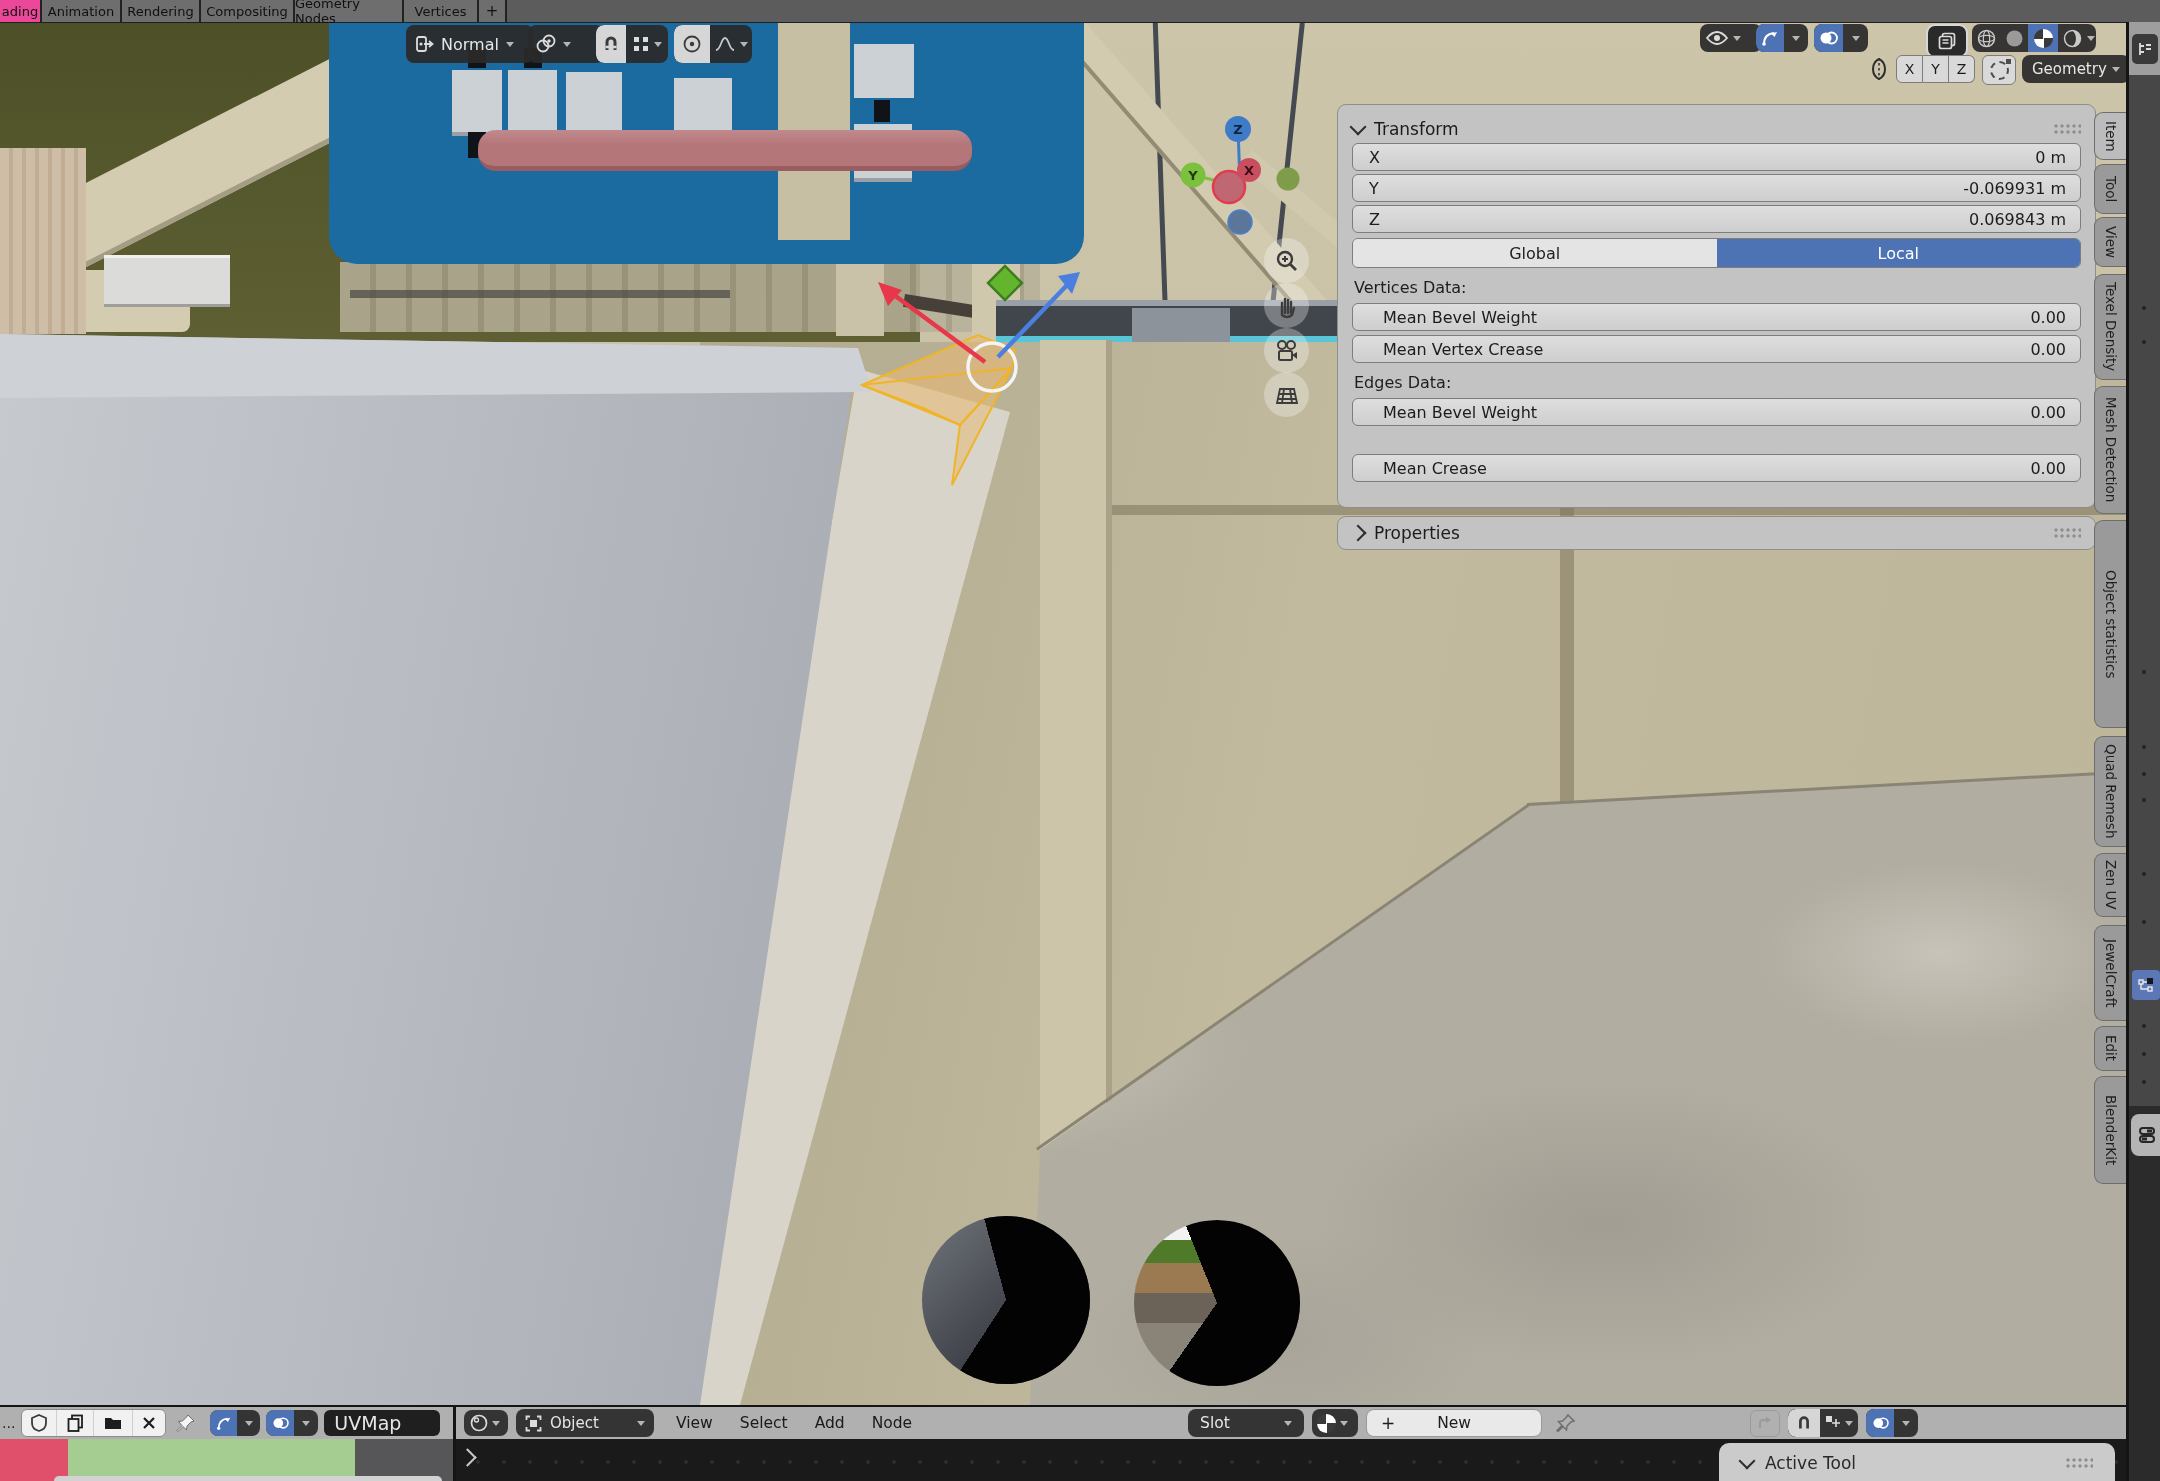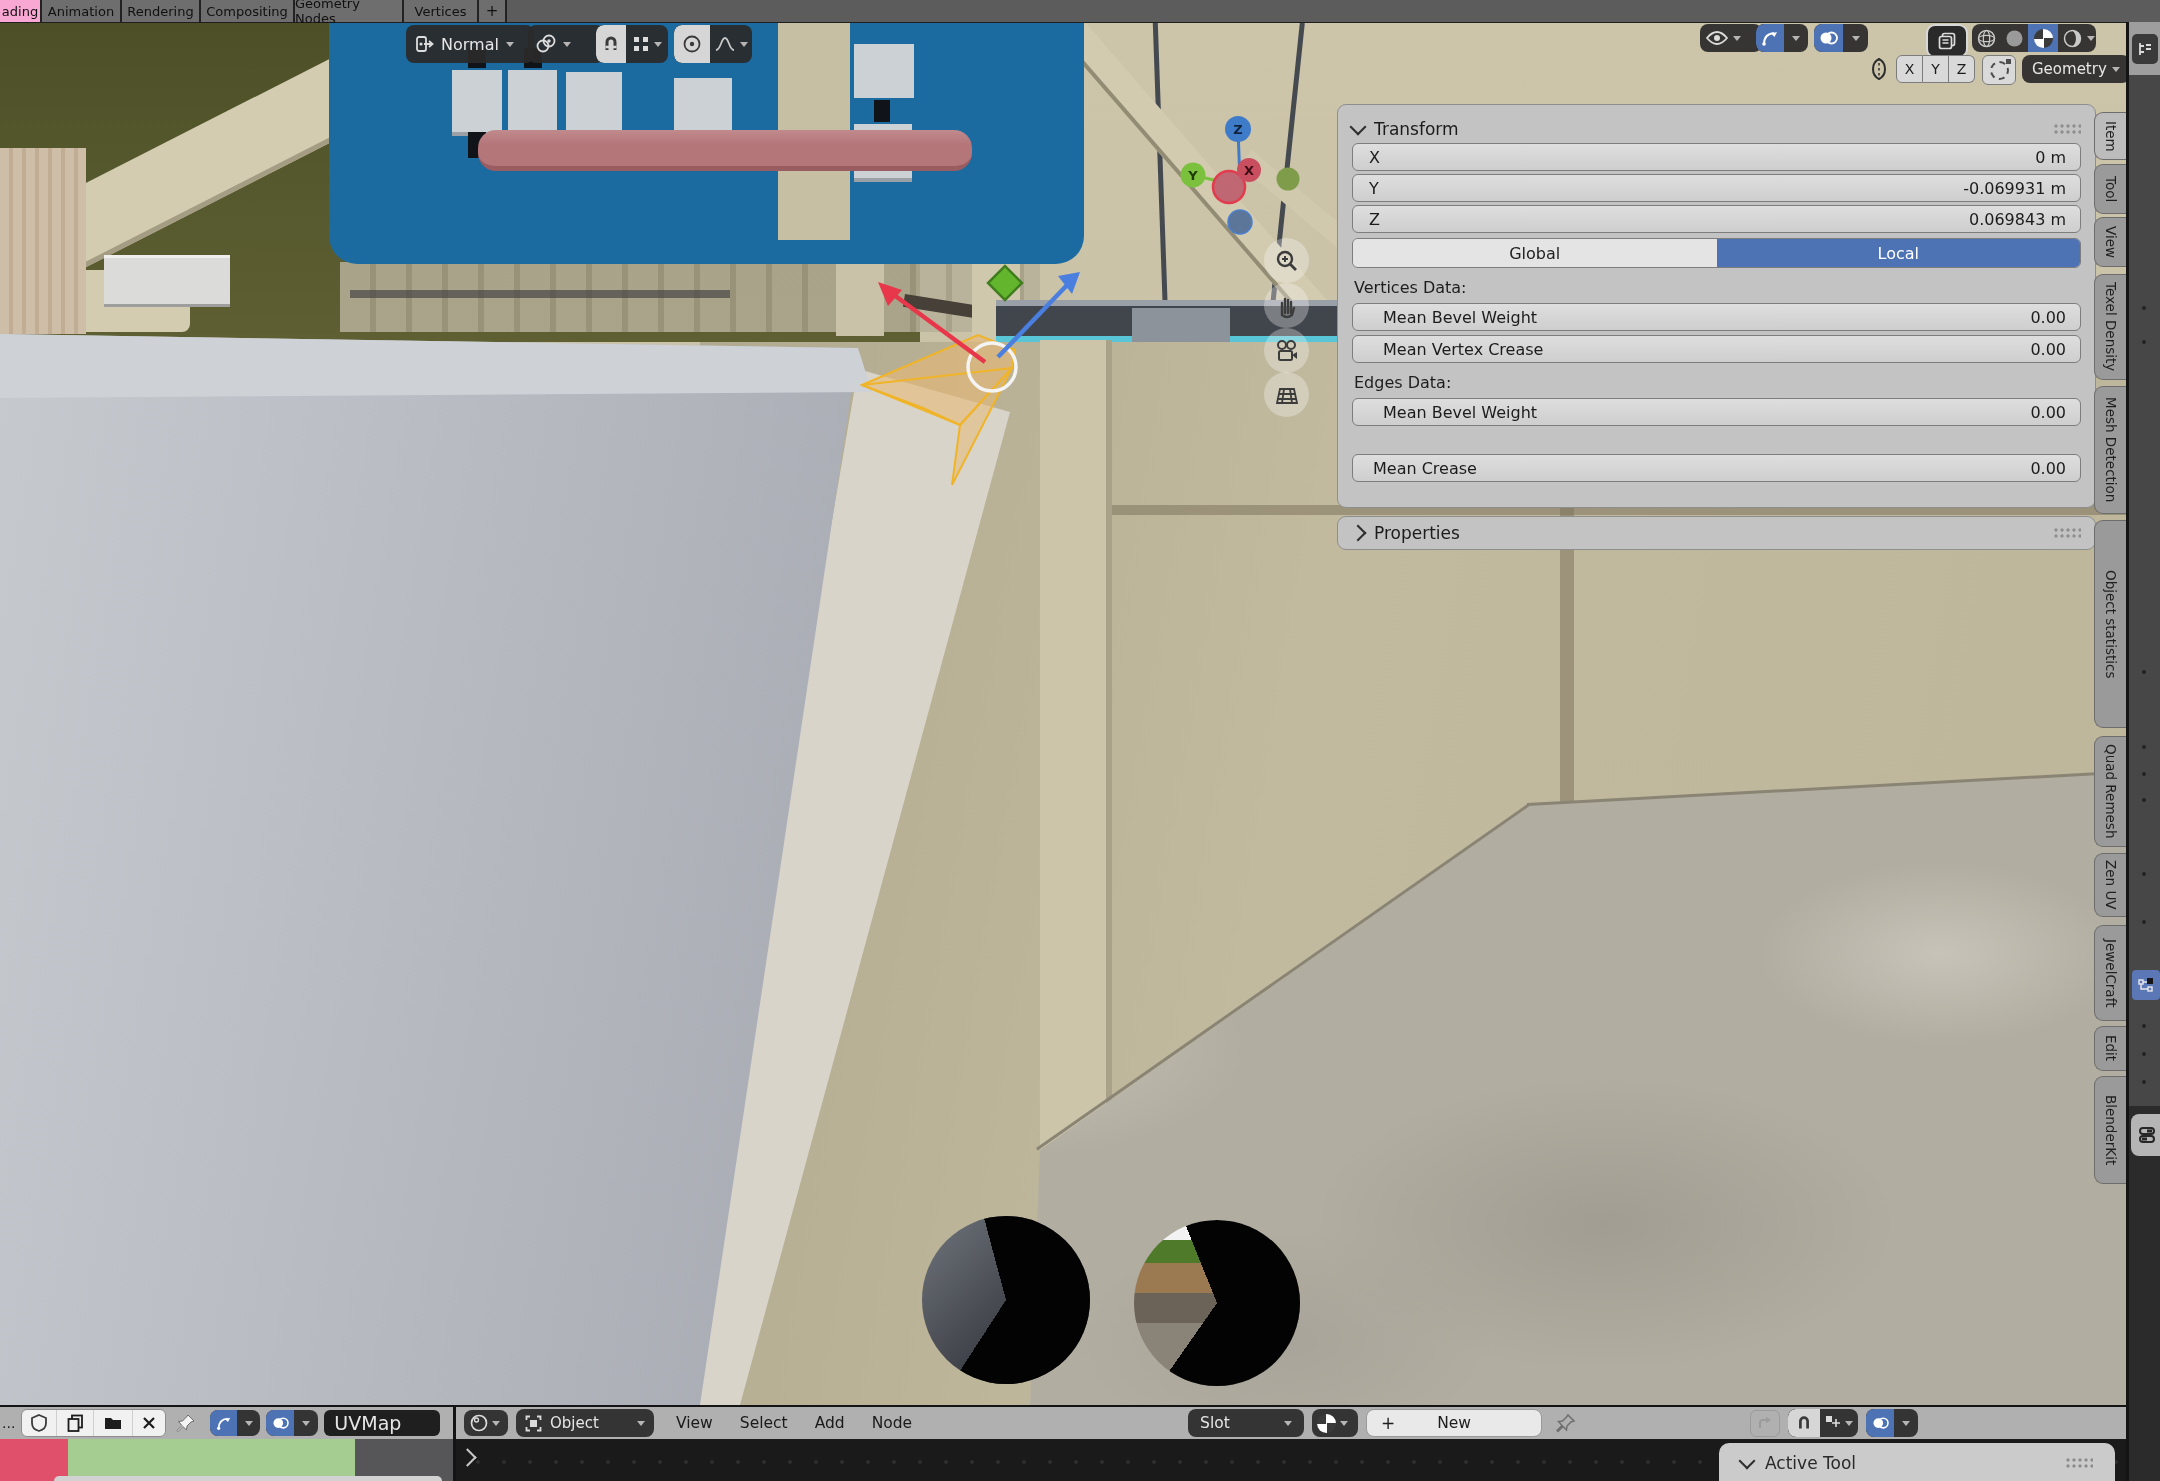--- a/index.html
+++ b/index.html
@@ -298,21 +298,21 @@
           <div style="position:absolute;right:-4px;top:-4px;width:5px;height:5px;background:#4c4c4c;"></div>
         </div>
     </div>
     <div class="a f g-dark" style="left:2022px;top:33px;width:88px;height:28px;padding:0 10px;justify-content:space-between;">
       <span style="font-size:15px;">Geometry</span>
       <span class="dd"></span>
     </div>
   </div>
 
   <div class="a f" style="left:0;top:0;width:2160px;height:22px;background:#5c5c5c;border-bottom:1px solid #1f1f1f;">
-    <div class="tab-top" style="width:40px;background:#f9a8d4;">
+    <div class="tab-top" style="width:40px;background:#ec4899;">
         <span>ading</span>
       </div>
     <div class="tab-top" style="width:78px;">
         <span>Animation</span>
       </div>
     <div class="tab-top" style="width:77px;">
         <span>Rendering</span>
       </div>
     <div class="tab-top" style="width:92px;">
         <span>Compositing</span>
@@ -363,21 +363,21 @@
     </div>
     <div class="vrow" style="height:26px;padding-left:30px;">
       <span>Mean Vertex Crease</span>
       <span>0.00</span>
     </div>
     <div class="lbl" style="margin:10px 0 6px 2px;">Edges Data:</div>
     <div class="vrow" style="height:26px;margin-bottom:4px;padding-left:30px;">
       <span>Mean Bevel Weight</span>
       <span>0.00</span>
     </div>
-    <div class="vrow" style="height:26px;padding-left:20px;margin-top:28px;">
+    <div class="vrow" style="height:26px;padding-left:30px;margin-top:28px;">
       <span>Mean Crease</span>
       <span>0.00</span>
     </div>
   </div>
   <div class="a f" style="left:1337px;top:516px;width:759px;height:34px;background:#c3c3c3;border-radius:9px;border:1px solid #8e8e8e;box-sizing:border-box;padding:0 14px;justify-content:space-between;">
     <div class="f" style="gap:10px;">
       <span class="cvr"></span>
       <span style="font-size:17px;color:#1c1c1c;">Properties</span>
     </div>
     <span class="grip"></span>

